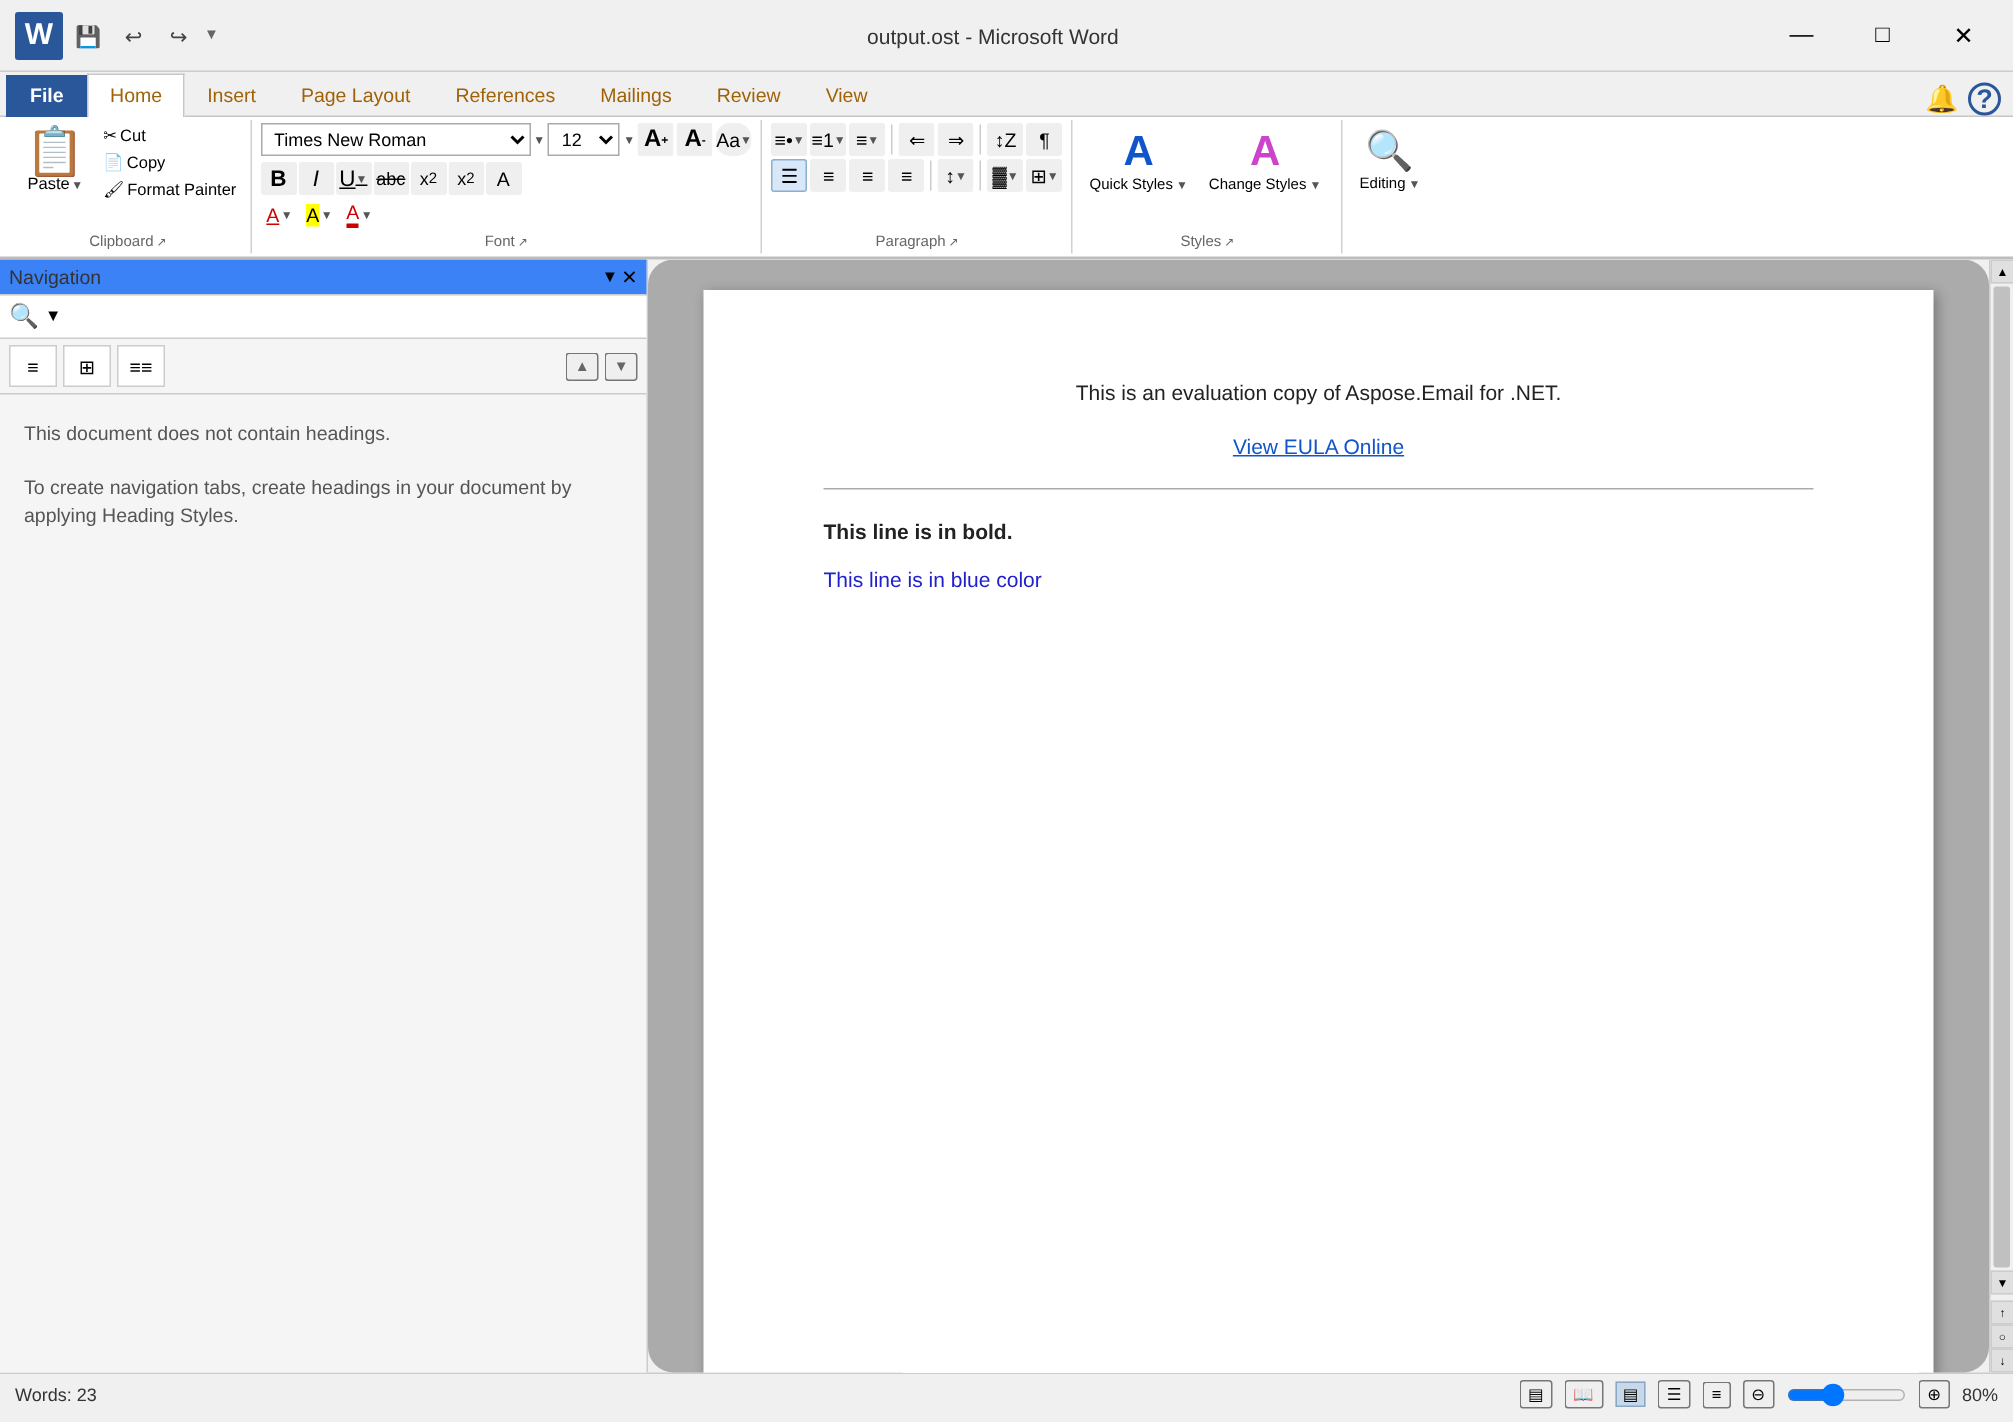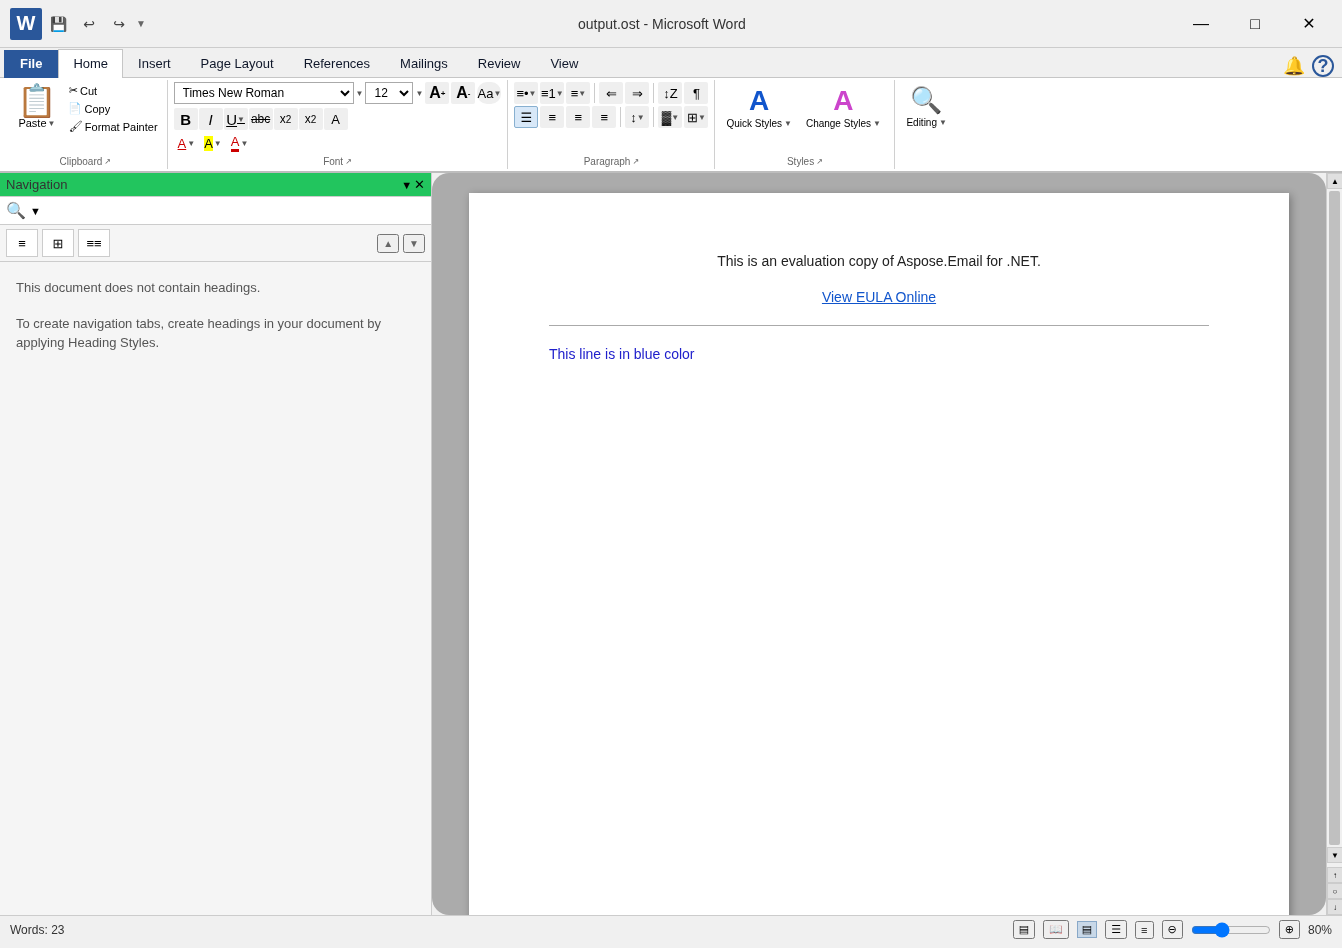--- a/index.html
+++ b/index.html
@@ -51,21 +51,21 @@
       background: #f0f0f0;
       display: flex;
       align-items: flex-end;
       padding: 0 4px;
       border-bottom: 1px solid #c6c6c6;
     }
     .ribbon-tab {
       padding: 6px 14px 7px;
       cursor: pointer;
       font-size: 13px;
-      color: #0f172a;
+      color: #a16207;
       border: 1px solid transparent;
       border-bottom: none;
       background: transparent;
       position: relative;
       top: 1px;
     }
     .ribbon-tab.active {
       background: white;
       border-color: #c6c6c6;
       border-bottom-color: white;
@@ -161,21 +161,21 @@
     
     .nav-pane {
       width: 432px;
       background: #f5f5f5;
       border-right: 1px solid #ccc;
       display: flex;
       flex-direction: column;
       flex-shrink: 0;
     }
     .nav-header {
-      background: #22c55e;
+      background: #3b82f6;
       padding: 4px 6px;
       display: flex;
       align-items: center;
       justify-content: space-between;
       border-bottom: 1px solid #ccc;
     }
     .nav-title { font-size: 13px; font-weight: 500; color: #333; }
     .nav-header-btns { display: flex; gap: 2px; }
     .nav-search {
       padding: 4px 6px;
@@ -510,20 +510,21 @@
     </div>
   </div>
 
   <div class="doc-area">
     <div class="doc-page">
       <p class="doc-eval-text">This is an evaluation copy of Aspose.Email for .NET.</p>
       <div class="doc-link">
         <a href="#">View EULA Online</a>
       </div>
       <hr class="doc-divider">
+      <p class="doc-bold-line">This line is in bold.</p>
       <p class="doc-blue-line">This line is in blue color</p>
     </div>
   </div>
 
   <div class="scrollbar-area">
     <button class="scroll-btn">▲</button>
     <div class="scroll-thumb"></div>
     <button class="scroll-btn">▼</button>
     <div style="height:4px;"></div>
     <button class="scroll-btn">↑</button>

